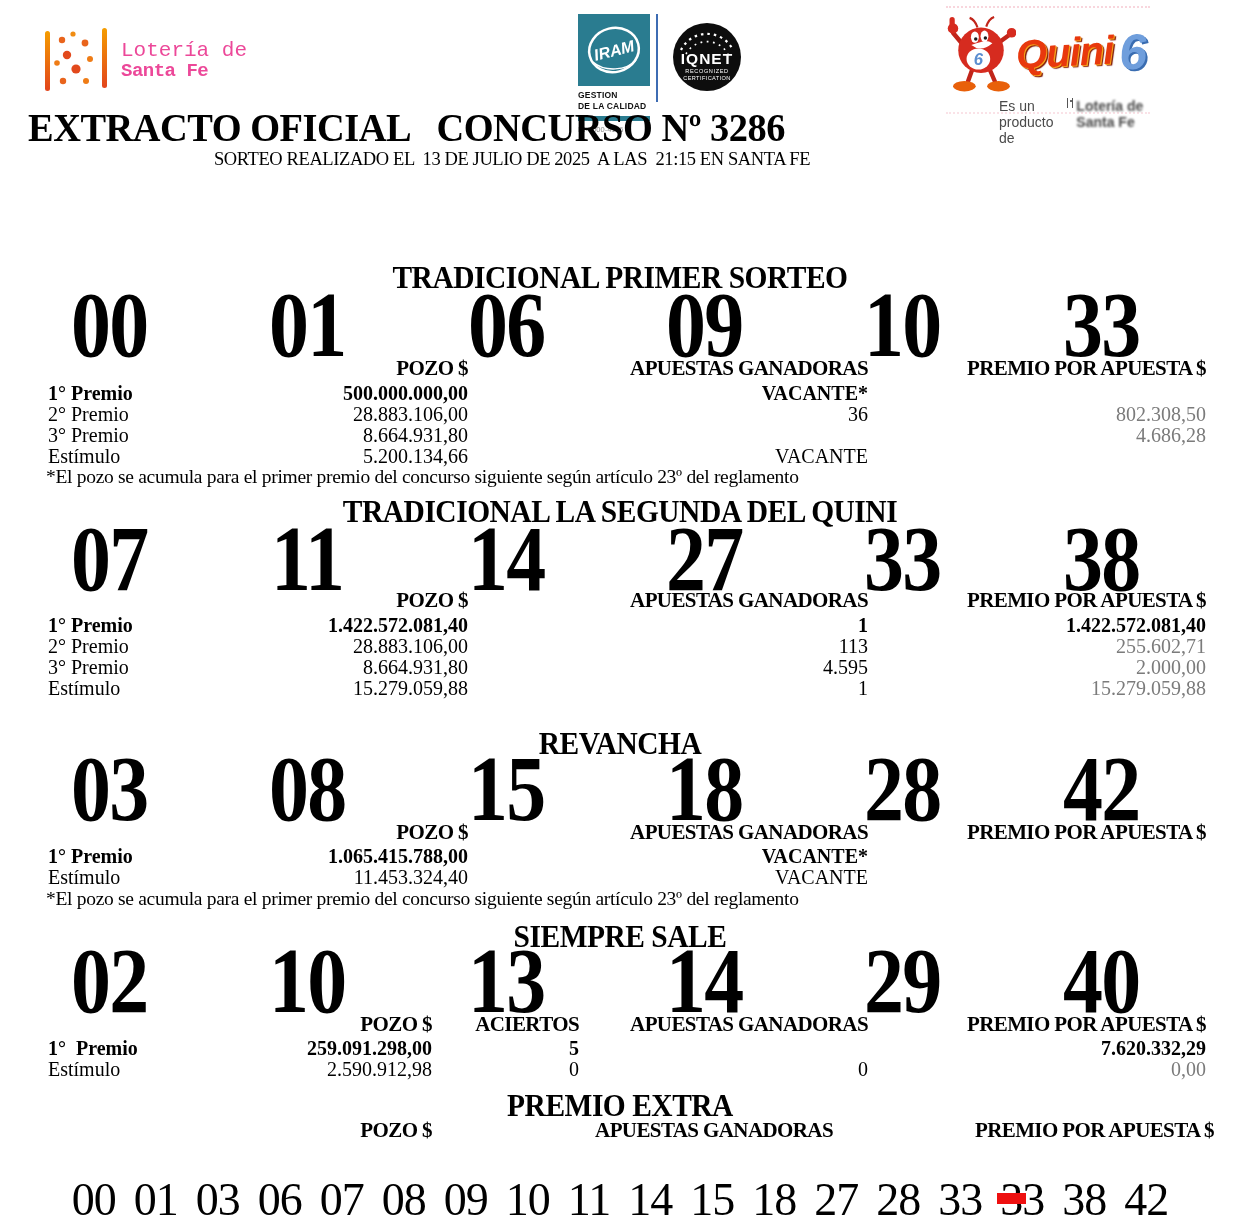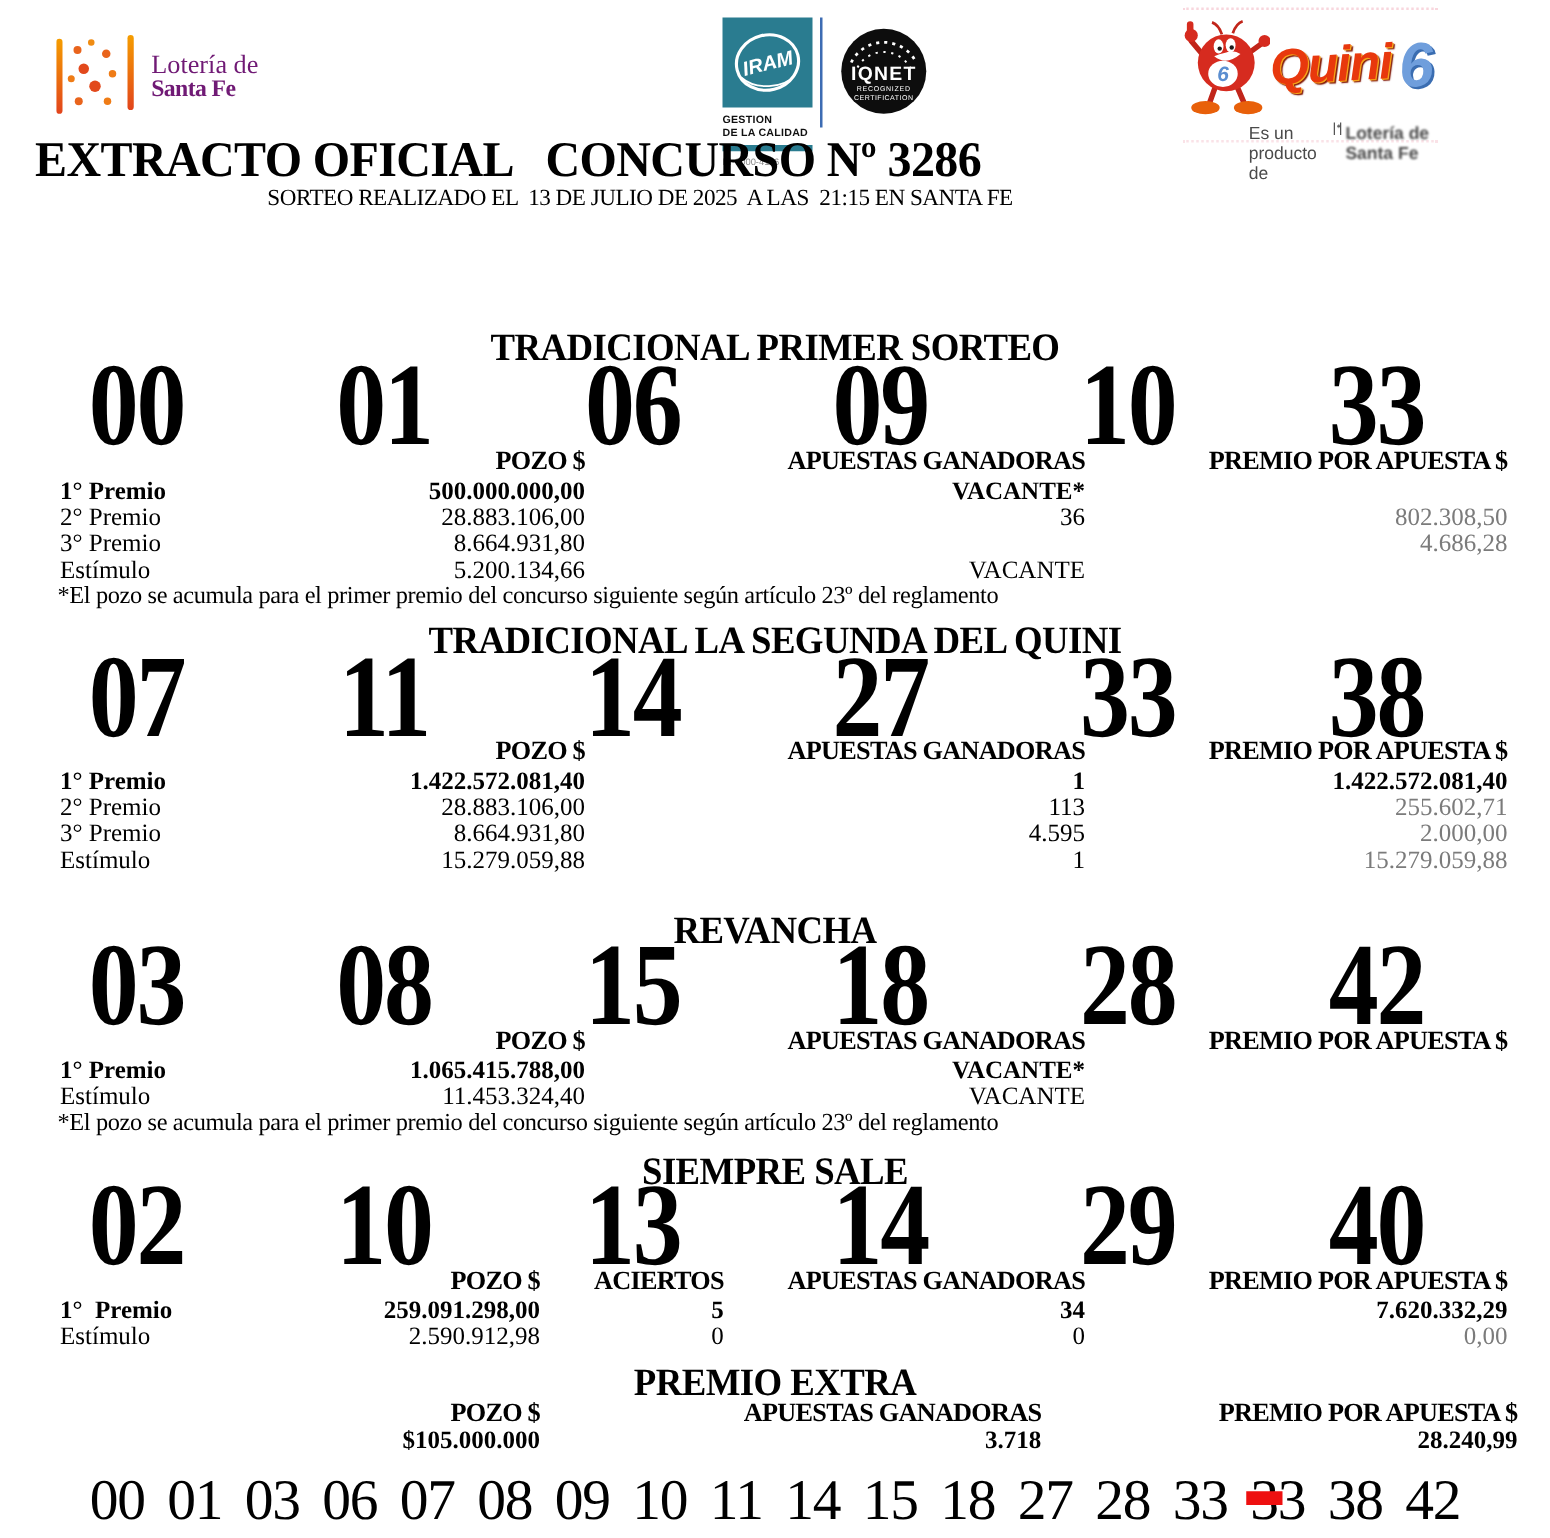--- a/index.html
+++ b/index.html
@@ -3,21 +3,21 @@
 <meta charset="utf-8">
 <style>
   * { margin:0; padding:0; box-sizing:border-box; }
   html,body { background:#fff; }
   .page {
     position:relative; width:1240px; height:1230px; background:#ffffff;
     font-family:"Liberation Serif","DejaVu Serif",serif; color:#000; overflow:hidden;
   }
   
   .sf-logo { position:absolute; left:45px; top:28px; display:flex; align-items:center; gap:12px; }
-  .sf-text { font-family:Liberation Serif, serif; color:#701a75; line-height:1.05; }
+  .sf-text { font-family:Liberation Mono, monospace; color:#ec4899; line-height:1.05; }
   .sf-line1 { font-size:21px; font-weight:400; }
   .sf-line2 { font-size:19px; font-weight:bold; letter-spacing:-0.5px; }
 
   .iram-badge { position:absolute; left:578px; top:14px; width:72px; font-family:"Liberation Sans","DejaVu Sans",sans-serif; }
   .iram-square { width:72px; height:72px; background:#2a7c90; display:flex; align-items:center; justify-content:center; }
   .iram-caption { font-size:8.5px; font-weight:bold; color:#111; line-height:1.35; margin-top:4px; letter-spacing:0.2px; }
   .iram-bar { width:72px; height:5px; background:#2a7c90; margin-top:3px; }
   .iram-code { font-size:7.5px; color:#8a8a8a; margin-top:4px; }
   .cert-divider { position:absolute; left:656px; top:14px; width:2px; height:88px; background:#3d6cb3; }
   .iqnet-badge { position:absolute; left:668px; top:18px; }
@@ -294,43 +294,37 @@
     <div class="trow hrow" style="top:100px;">
       <span class="cp">POZO $</span>
       <span class="cac">ACIERTOS</span>
       <span class="ca">APUESTAS GANADORAS</span>
       <span class="cr">PREMIO POR APUESTA $</span>
     </div>
     <div class="trow b" style="top:124px;">
       <span class="cl">1°  Premio</span>
       <span class="cp">259.091.298,00</span>
       <span class="cac">5</span>
-      <span class="ca">34</span>
       <span class="cr">7.620.332,29</span>
     </div>
     <div class="trow" style="top:145px;">
       <span class="cl">Estímulo</span>
       <span class="cp">2.590.912,98</span>
       <span class="cac">0</span>
       <span class="ca">0</span>
       <span class="cr muted">0,00</span>
     </div>
   </div>
 
   <div class="section s5" style="top:1084px; height:90px;">
     <div class="sec-title" style="top:4px;">PREMIO EXTRA</div>
     <div class="trow hrow" style="top:36px;">
       <span class="cp">POZO $</span>
       <span class="ca">APUESTAS GANADORAS</span>
       <span class="cr">PREMIO POR APUESTA $</span>
-    </div>
-    <div class="trow b" style="top:58px;">
-      <span class="cp">$105.000.000</span>
-      <span class="ca">3.718</span>
-      <span class="cr">28.240,99</span>
     </div>
   </div>
 
   <div class="footer-nums">
     <span class="fnum">00</span>
     <span class="fnum">01</span>
     <span class="fnum">03</span>
     <span class="fnum">06</span>
     <span class="fnum">07</span>
     <span class="fnum">08</span>

